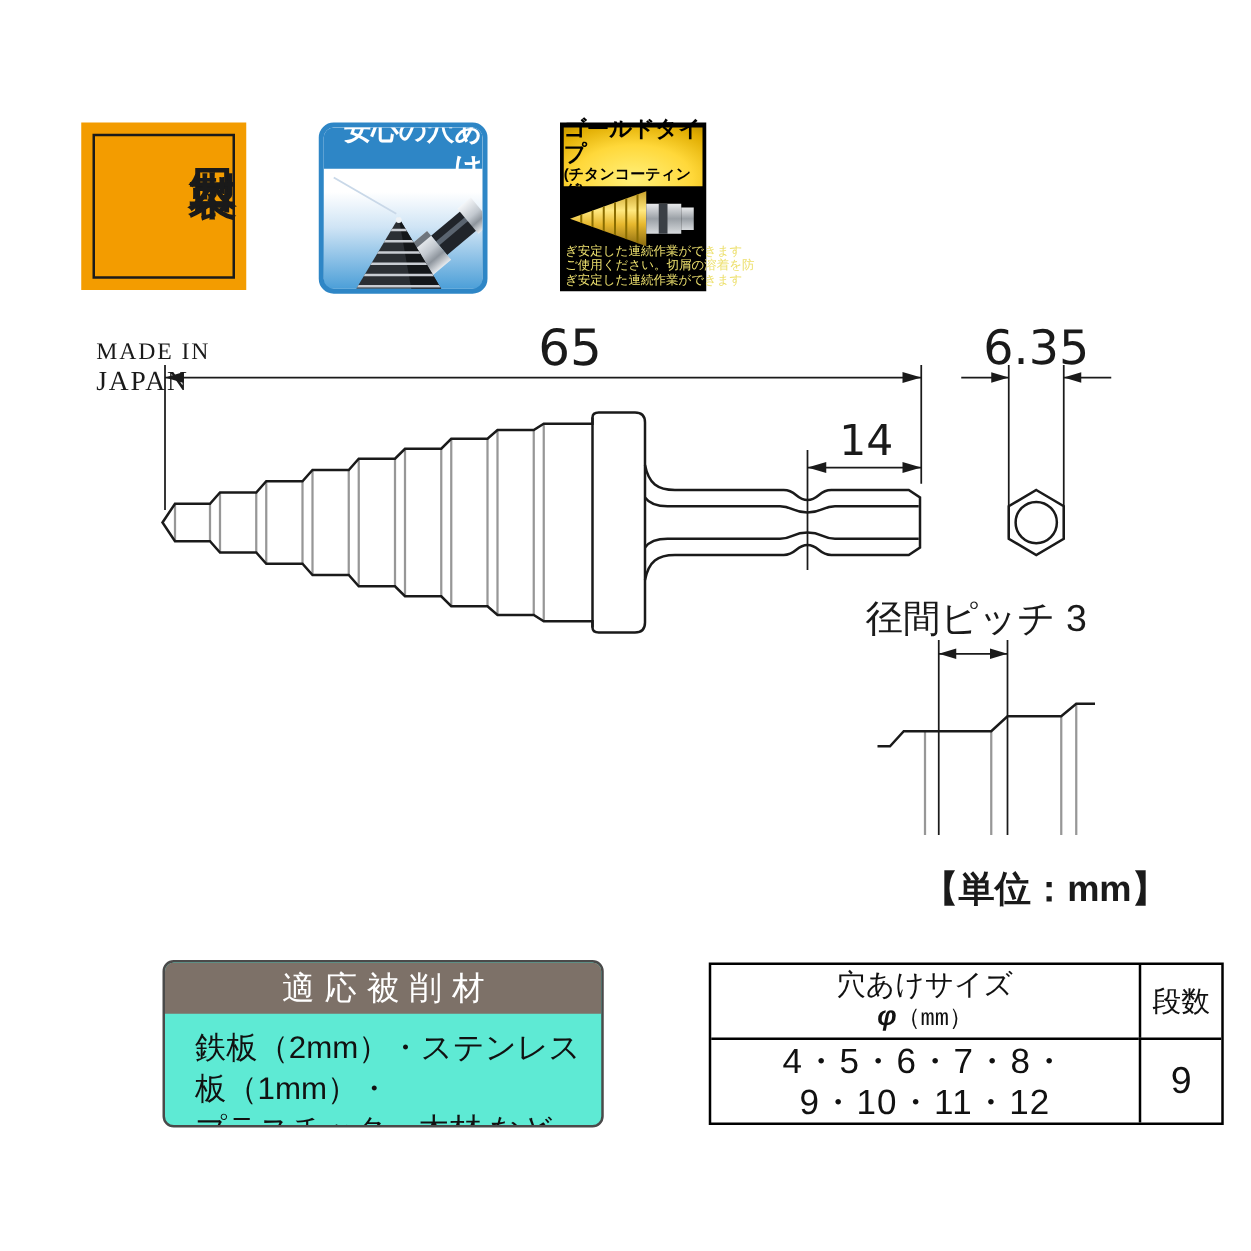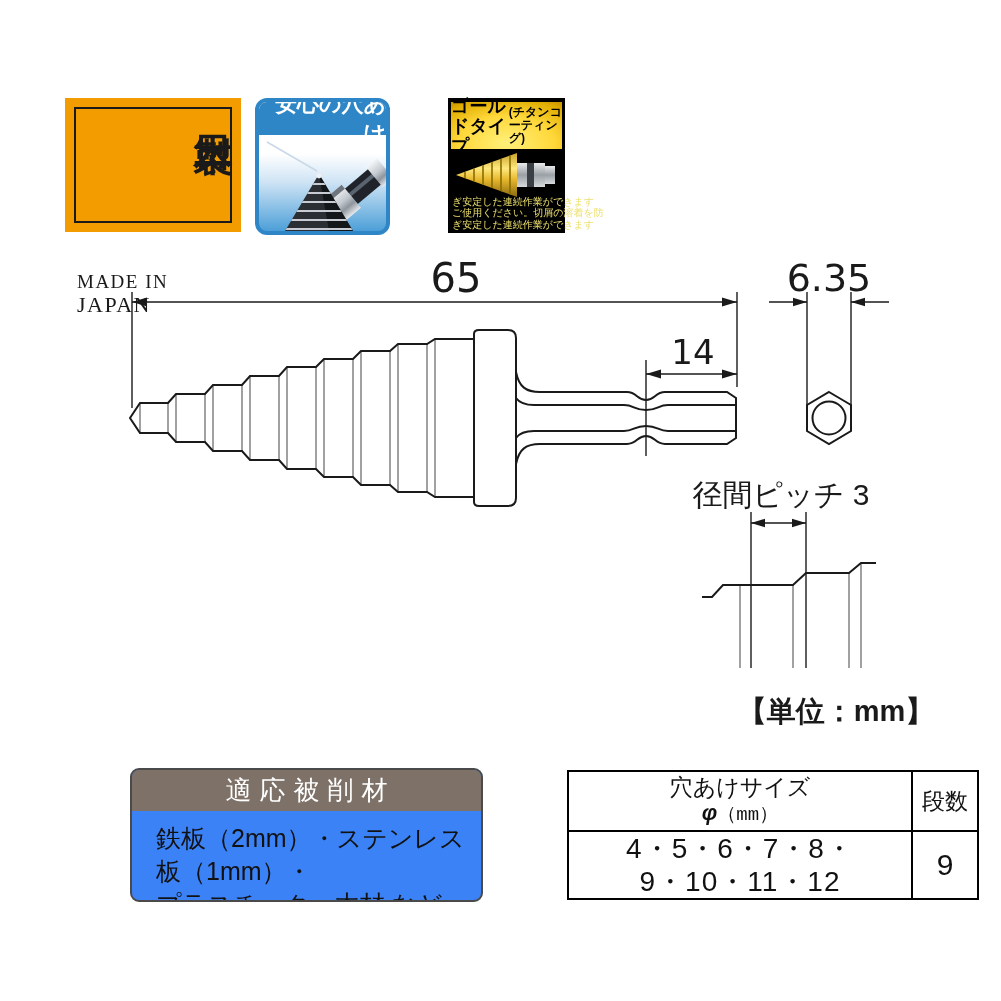--- a/index.html
+++ b/index.html
@@ -4,21 +4,21 @@
 <style>
   html,body{margin:0;padding:0;}
   body{
     width:1001px;height:1001px;position:relative;background:#ffffff;
     font-family:"Liberation Sans","DejaVu Sans",sans-serif;
     overflow:hidden;
   }
   .abs{position:absolute;}
 
   
-  #badge-japan{left:65px;top:98px;width:132px;height:134px;background:#F39C00;padding-left:44px;}
+  #badge-japan{left:65px;top:98px;width:132px;height:134px;background:#F39C00;}
   #badge-japan .inner-border{position:absolute;left:9px;top:9px;right:9px;bottom:9px;border:2px solid #1a1a1a;}
   #badge-japan .vert{
     position:absolute;top:6px;right:8px;height:126px;
     writing-mode:vertical-rl;text-orientation:upright;
     font-family:"Liberation Serif","DejaVu Serif",serif;
     font-size:39px;font-weight:bold;color:#1a1a1a;line-height:1;letter-spacing:1px;
   }
   #badge-japan .en{
     position:absolute;font-family:"Liberation Serif","DejaVu Serif",serif;
     color:#1a1a1a;letter-spacing:1.5px;line-height:1;
@@ -38,42 +38,42 @@
   }
   #badge-safe .sub{
     text-align:center;font-size:17px;font-weight:bold;color:#14253d;margin-top:2px;
   }
 
   
   #badge-gold{left:448px;top:98px;width:117px;height:135px;background:#000000;}
   #badge-gold .band{
     position:absolute;left:3px;top:4px;right:3px;height:47px;
     background:radial-gradient(ellipse 95% 130% at 50% 88%, #FFF07A 0%, #FFD83A 45%, #E0AC00 75%, #9C7500 100%);
-    display:flex;flex-direction:row;align-items:center;justify-content:center;
+    display:flex;flex-direction:column;align-items:flex-start;justify-content:center;
   }
   #badge-gold .t1{font-size:18px;font-weight:bold;color:#000;line-height:20px;}
   #badge-gold .t2{font-size:12px;font-weight:bold;color:#000;line-height:13px;}
   #badge-gold .desc{
     position:absolute;left:4px;bottom:3px;color:#EDE06E;
     font-size:10px;line-height:11.5px;white-space:nowrap;
   }
 
   
   #drawing{left:0;top:0;width:1001px;height:1001px;pointer-events:none;}
   .ln{stroke:#1a1a1a;stroke-width:2;fill:none;}
   .flute{stroke:#979797;stroke-width:1.8;fill:none;}
   .dim{stroke:#1a1a1a;stroke-width:1.4;fill:none;}
   .arr{fill:#1a1a1a;stroke:none;}
   text.num{font-family:"DejaVu Sans","Liberation Sans",sans-serif;fill:#1a1a1a;}
   text.jp{font-family:"Liberation Sans","DejaVu Sans",sans-serif;fill:#1a1a1a;}
 
   
   #materials-table{
     left:130px;top:768px;width:353px;height:134px;box-sizing:border-box;
-    border:2px solid #4a4a4a;border-radius:9px;overflow:hidden;background:#3b82f6;
+    border:2px solid #4a4a4a;border-radius:9px;overflow:hidden;background:#5eead4;
   }
   #materials-table .hd{
     height:41px;background:#7D7168;color:#ffffff;font-size:26px;letter-spacing:8px;
     display:flex;align-items:center;justify-content:center;padding-left:8px;
   }
   #materials-table .bd{padding:11px 6px 0 24px;font-size:25px;color:#111;line-height:33px;}
 
   
   #spec-table{
     left:567px;top:770px;width:412px;height:130px;box-sizing:border-box;

